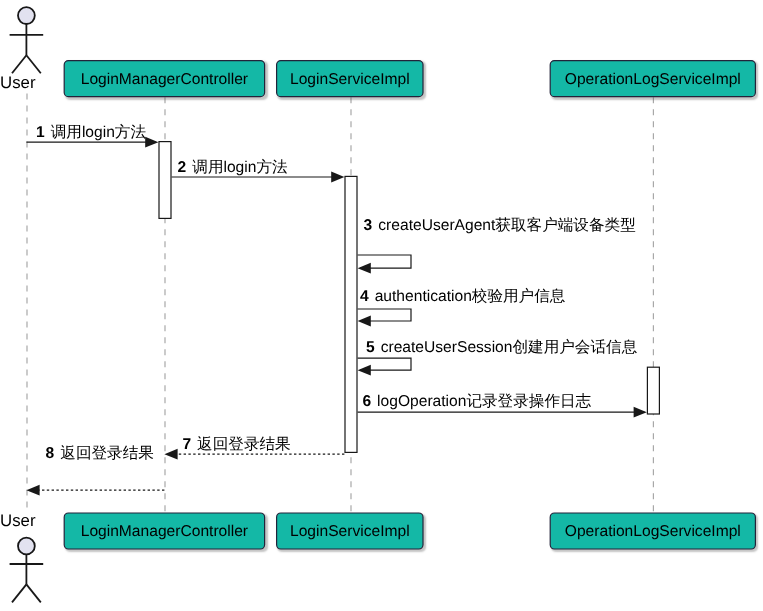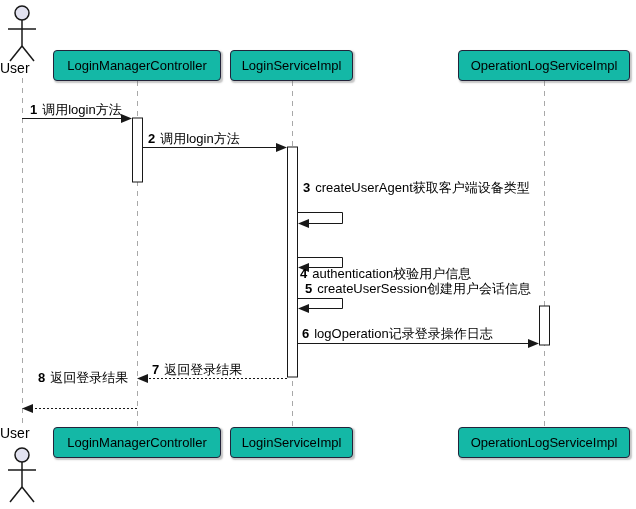--- a/index.html
+++ b/index.html
@@ -120,19 +120,19 @@
   <div class="pbox" style="left:230px;top:427px;width:121px;">
       <span>LoginServiceImpl</span>
     </div>
   <div class="pbox" style="left:458px;top:427px;width:170px;">
       <span>OperationLogServiceImpl</span>
     </div>
 
   <div class="msg" style="left:30px;top:103px;"><span class="num">1</span><span>调用login方法</span></div>
   <div class="msg" style="left:148px;top:132px;"><span class="num">2</span><span>调用login方法</span></div>
   <div class="msg" style="left:303px;top:181px;"><span class="num">3</span><span>createUserAgent获取客户端设备类型</span></div>
-  <div class="msg" style="left:300px;top:240px;margin-top:27px;"><span class="num">4</span><span>authentication校验用户信息</span></div>
+  <div class="msg" style="left:300px;top:240px;"><span class="num">4</span><span>authentication校验用户信息</span></div>
   <div class="msg" style="left:305px;top:282px;"><span class="num">5</span><span>createUserSession创建用户会话信息</span></div>
   <div class="msg" style="left:302px;top:327px;"><span class="num">6</span><span>logOperation记录登录操作日志</span></div>
   <div class="msg" style="left:152px;top:363px;text-align:right;"><span class="num">7</span><span>返回登录结果</span></div>
   <div class="msg" style="left:38px;top:371px;"><span class="num">8</span><span>返回登录结果</span></div>
 
 </div>
 
 </body></html>

